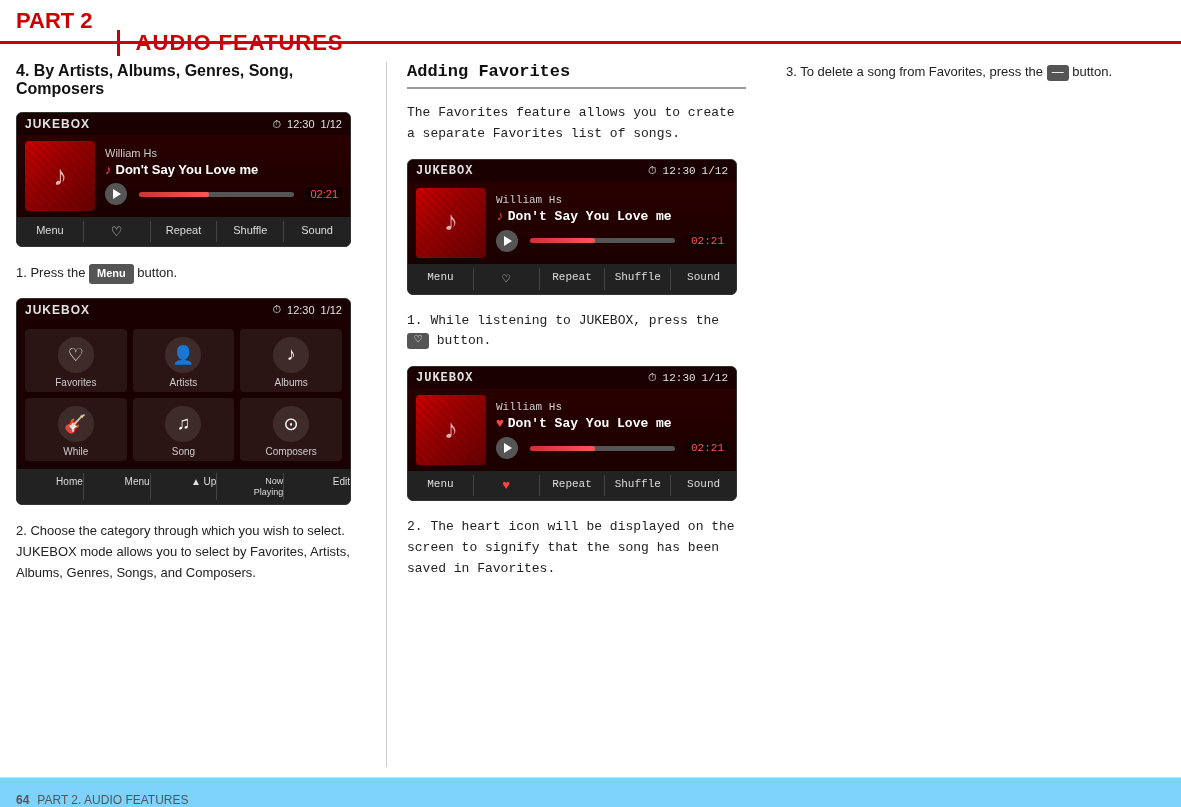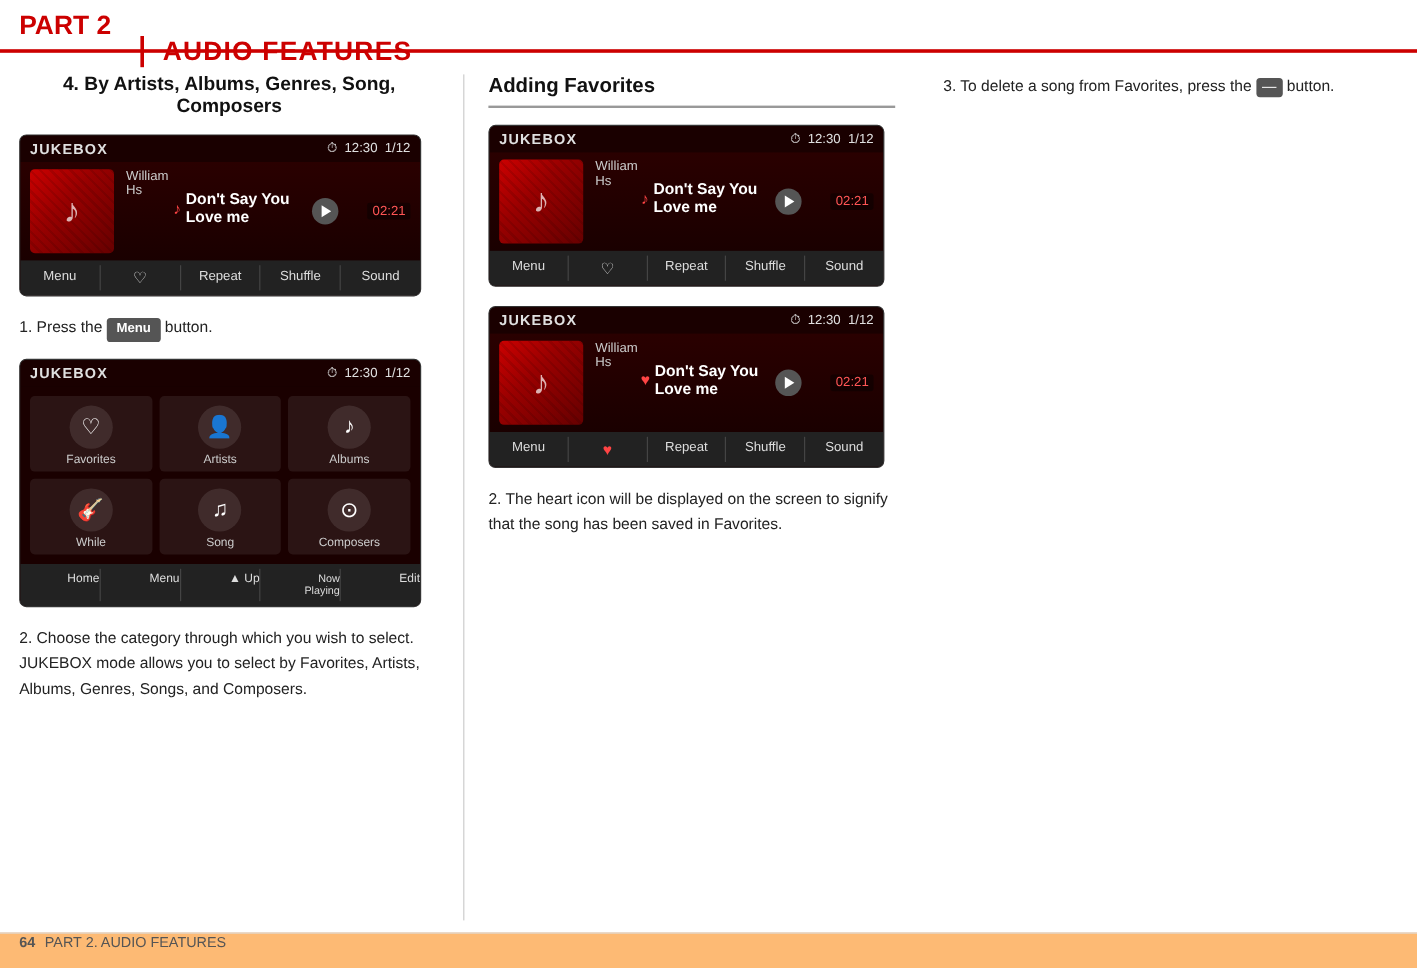--- a/index.html
+++ b/index.html
@@ -52,35 +52,35 @@
       padding-right: 20px;
     }
 
     
     .col-mid {
       width: 380px;
       flex-shrink: 0;
       padding-right: 20px;
       border-left: 1px solid #ccc;
       padding-left: 20px;
+      font-family: Liberation Mono, monospace;
     }
 
     
     .col-right {
       flex: 1;
       padding-left: 20px;
     }
 
     
     .section-heading {
       font-size: 16px;
       font-weight: bold;
       margin-bottom: 14px;
       color: #111;
-      text-align: center;
     }
 
     
     .jukebox {
       width: 335px;
       background: #1a0000;
       border-radius: 6px;
       overflow: hidden;
       margin-bottom: 16px;
       border: 1px solid #333;
@@ -145,21 +145,21 @@
     .music-note-icon {
       color: rgba(255,255,255,0.7);
       font-size: 28px;
       z-index: 1;
     }
 
     .jukebox-info {
       flex: 1;
       padding-left: 10px;
       display: flex;
-      flex-direction: row;
+      flex-direction: column;
       justify-content: center;
     }
 
     .jukebox-artist {
       color: #ccc;
       font-size: 11px;
       margin-bottom: 3px;
     }
 
     .jukebox-song {
@@ -350,24 +350,24 @@
     }
 
     
     .footer {
       position: absolute;
       bottom: 0;
       left: 0;
       right: 0;
       height: 30px;
       display: flex;
-      align-items: flex-start;
+      align-items: flex-end;
       padding: 0 16px;
       border-top: 1px solid #ddd;
-      background: #fdba74;
+      background: #7dd3fc;
     }
     .footer-page {
       font-size: 12px;
       font-weight: bold;
       color: #555;
       margin-right: 8px;
     }
     .footer-section {
       font-size: 12px;
       color: #555;
@@ -478,20 +478,21 @@
         <div class="jukebox-grid-footer-btn">Edit</div>
       </div>
     </div>
 
     <p class="instruction">2. Choose the category through which you wish to select. JUKEBOX mode allows you to select by Favorites, Artists, Albums, Genres, Songs, and Composers.</p>
   </div>
 
   <div class="col-mid">
     <span class="section-title-underlined">Adding Favorites</span>
 
+    <p class="instruction">The Favorites feature allows you to create a separate Favorites list of songs.</p>
 
     <div class="jukebox mid-jukebox">
       <div class="jukebox-header">
         <span class="jukebox-header-left">JUKEBOX</span>
         <div class="jukebox-header-right">
           <span class="jukebox-clock-icon">⏱</span>
           <span>12:30</span>
           <span>1/12</span>
         </div>
       </div>
@@ -518,20 +519,25 @@
       </div>
       <div class="jukebox-footer">
         <div class="jukebox-footer-btn">Menu</div>
         <div class="jukebox-footer-btn"><span class="jukebox-footer-heart">♡</span></div>
         <div class="jukebox-footer-btn">Repeat</div>
         <div class="jukebox-footer-btn">Shuffle</div>
         <div class="jukebox-footer-btn">Sound</div>
       </div>
     </div>
 
+    <p class="instruction">
+      <span>1. While listening to JUKEBOX, press the</span>
+      <span class="inline-icon-btn">♡</span>
+      <span>button.</span>
+    </p>
 
     <div class="jukebox mid-jukebox">
       <div class="jukebox-header">
         <span class="jukebox-header-left">JUKEBOX</span>
         <div class="jukebox-header-right">
           <span class="jukebox-clock-icon">⏱</span>
           <span>12:30</span>
           <span>1/12</span>
         </div>
       </div>

